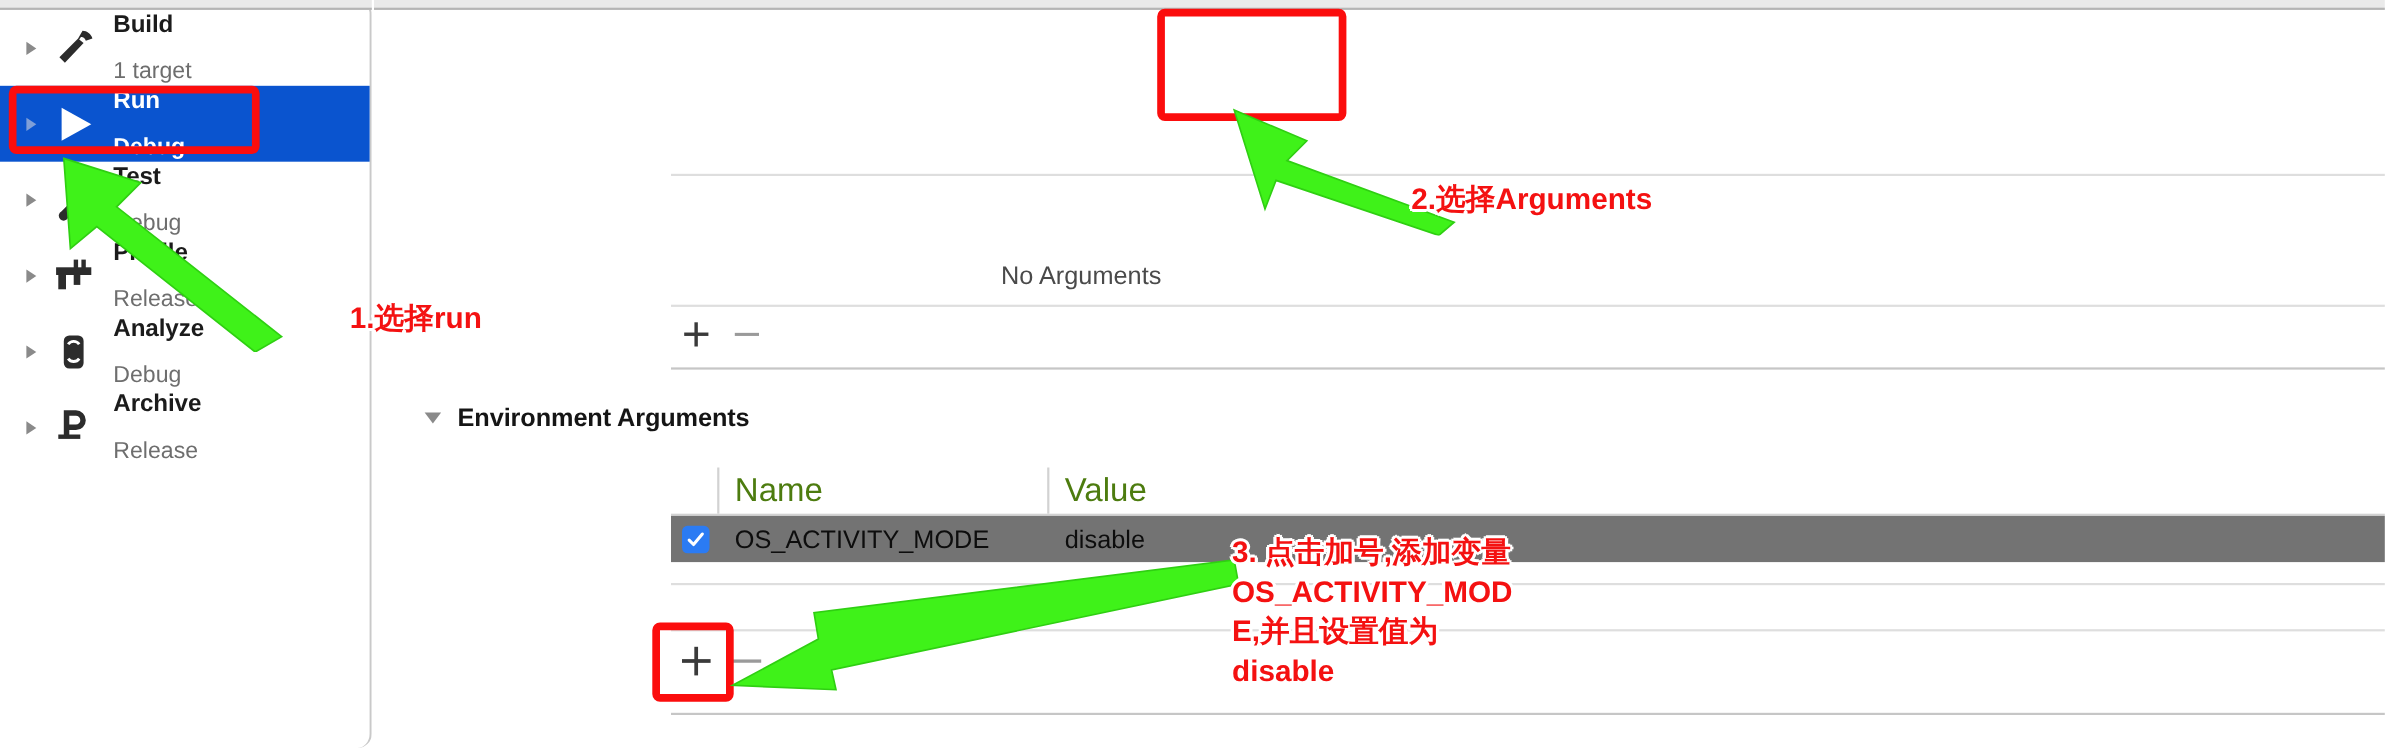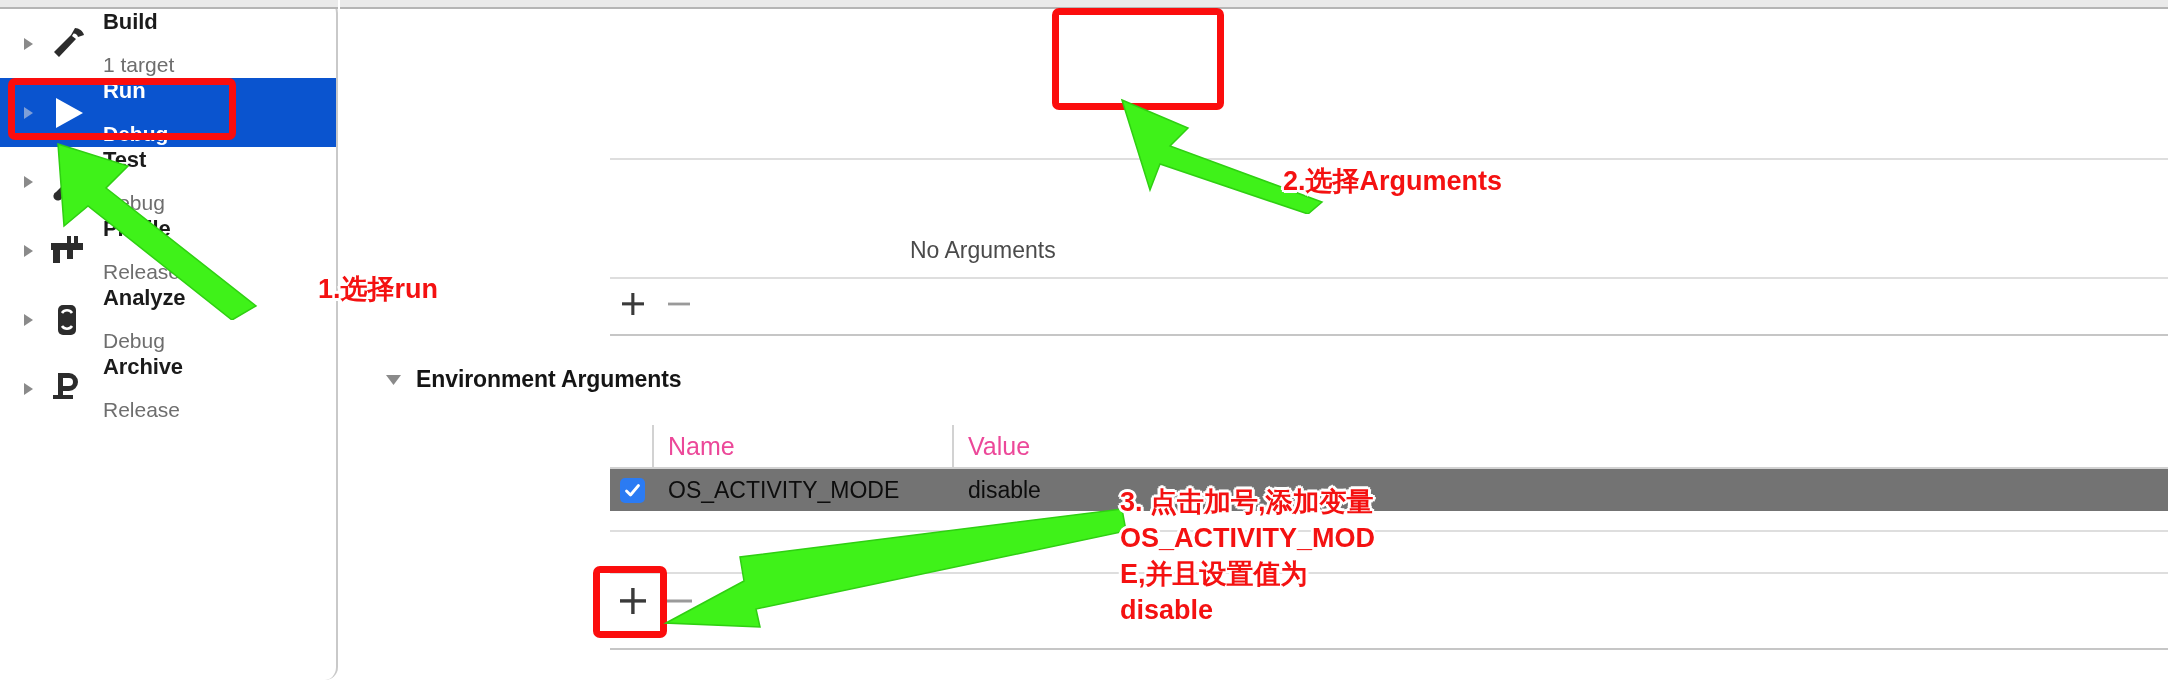--- a/index.html
+++ b/index.html
@@ -180,22 +180,22 @@
     display: flex;
     align-items: center;
     height: 44px;
     border-bottom: 2px solid #d2d2d2;
     box-sizing: border-box;
   }
   .env-col-check { width: 44px; flex: 0 0 44px; border-right: 2px solid #d2d2d2; height: 100%; box-sizing:border-box;}
   .env-col-name  { width: 300px; flex: 0 0 300px; box-sizing: border-box; padding-left: 14px; border-right: 2px solid #d2d2d2; height:100%; display:flex; align-items:center;}
   .env-col-val   { flex: 1 1 auto; box-sizing: border-box; padding-left: 14px; height:100%; display:flex; align-items:center;}
   .env-head .hdr {
-    font-size: 25px;
-    color: #ec4899;
+    font-size: 30px;
+    color: #4d7c0f;
   }
   .env-row {
     display: flex;
     align-items: center;
     height: 42px;
     background: #737373;
   }
   .env-row .env-col-check { border-right: none; display:flex; align-items:center; justify-content:center; }
   .env-row .env-col-name { border-right: none; }
   .env-row .cell {

